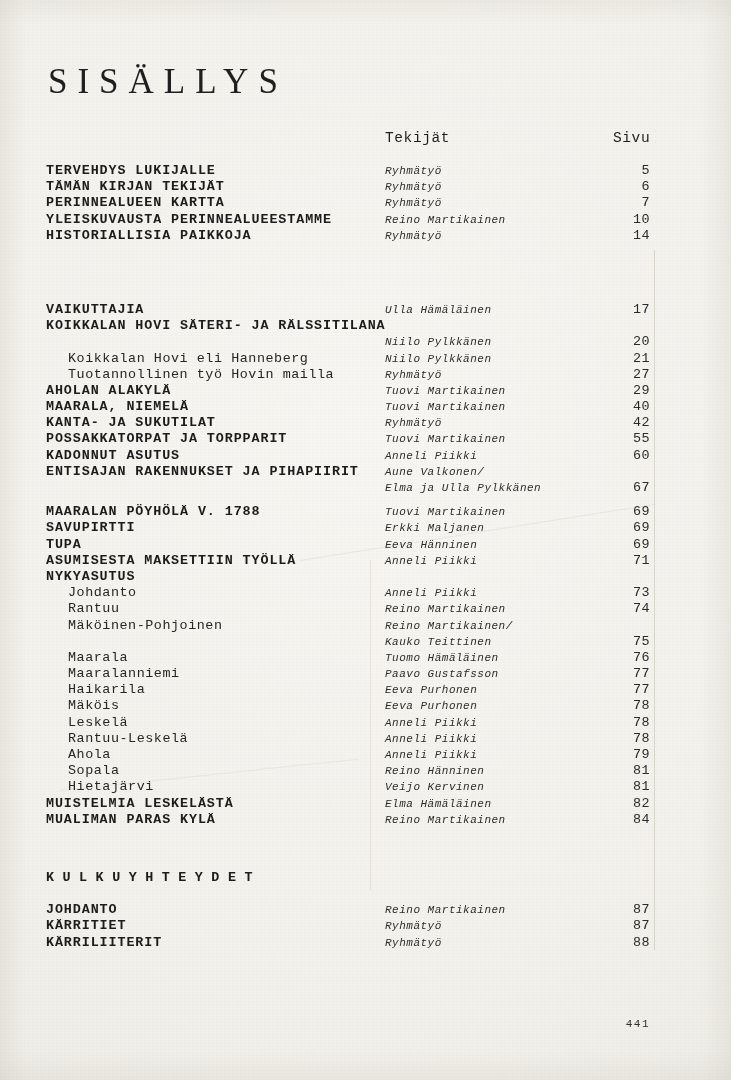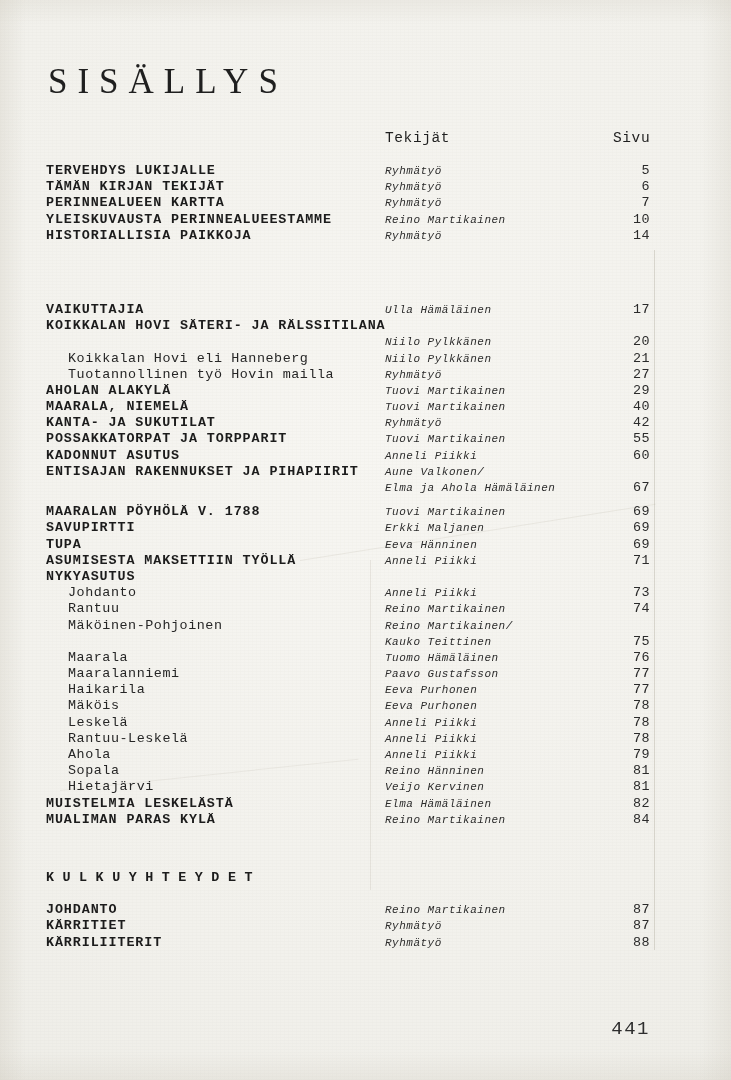--- a/index.html
+++ b/index.html
@@ -152,21 +152,21 @@
   .spacer-s { height: 8px; }
   .spacer-m { height: 16px; }
   .spacer-xl { height: 42px; }
 
   .folio {
     position: absolute;
     left: 600px;
     width: 50px;
     top: 1018px;
     text-align: right;
-    font-size: 19px;
+    font-size: 11px;
     letter-spacing: 1.5px;
     color: #2e2e2e;
   }
 </style>
 </head>
 <body>
 
 <div id="page">
 
   <div class="paper-base"></div>
@@ -264,21 +264,21 @@
           <span class="author">Anneli Piikki</span>
           <span class="page">60</span>
         </div>
         <div class="row bold">
           <span class="title">ENTISAJAN RAKENNUKSET JA PIHAPIIRIT</span>
           <span class="author">Aune Valkonen/</span>
           <span class="page"></span>
         </div>
         <div class="row">
           <span class="title"></span>
-          <span class="author">Elma ja Ahola Hämäläinen</span>
+          <span class="author">Elma ja Ulla Pylkkänen</span>
           <span class="page">67</span>
         </div>
         <div class="spacer-s"></div>
         <div class="row bold">
           <span class="title">MAARALAN PÖYHÖLÄ V. 1788</span>
           <span class="author">Tuovi Martikainen</span>
           <span class="page">69</span>
         </div>
         <div class="row bold">
           <span class="title">SAVUPIRTTI</span>

